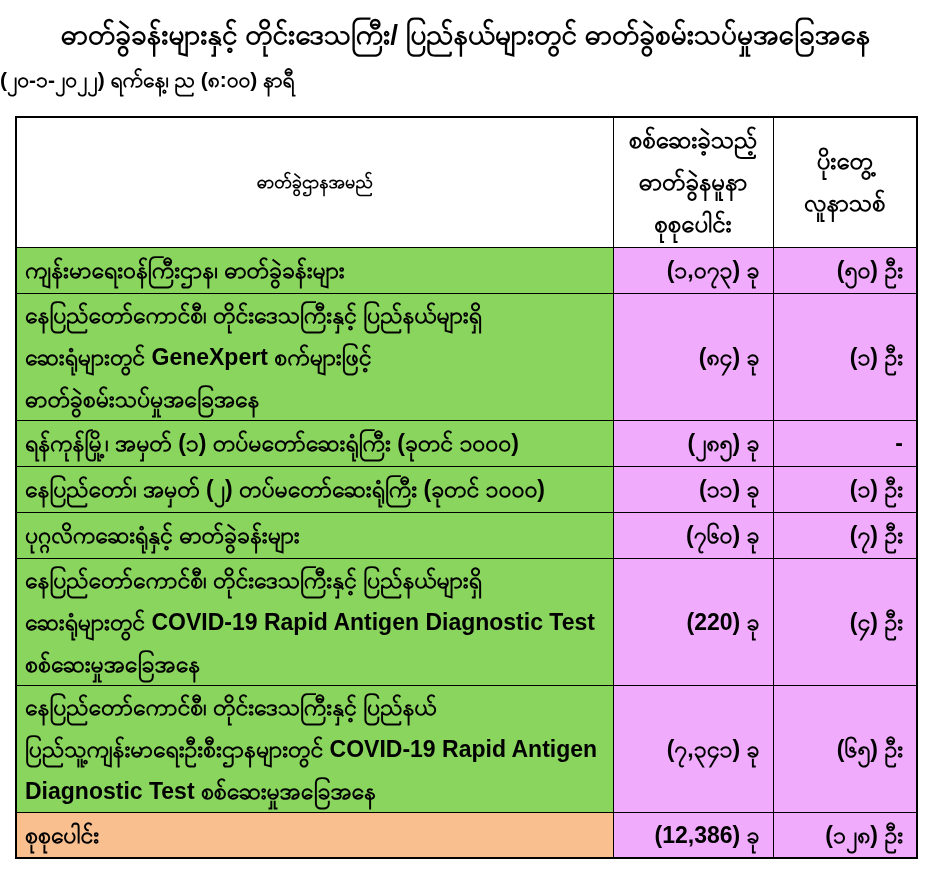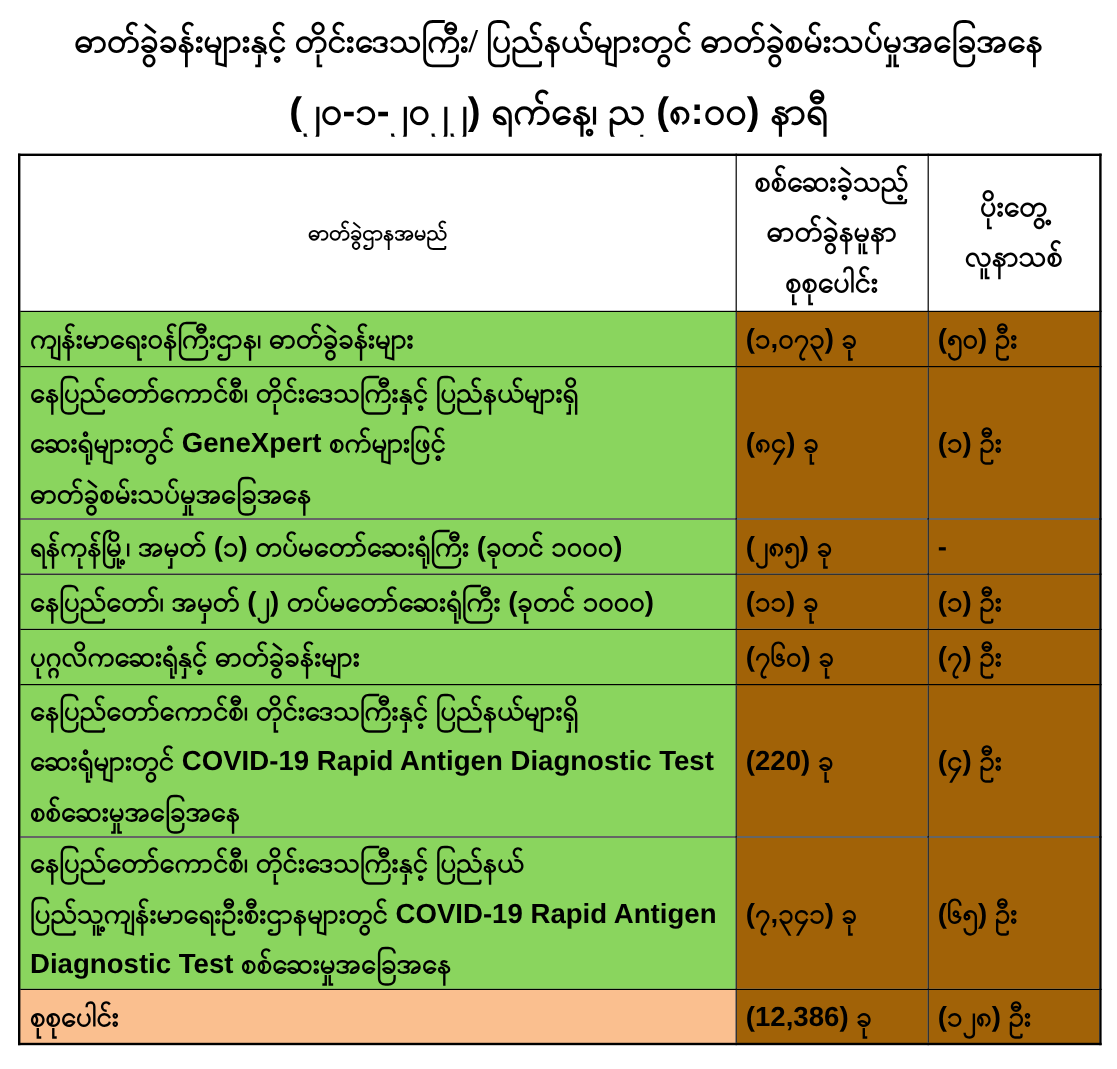--- a/index.html
+++ b/index.html
@@ -20,27 +20,25 @@
     height: 891px;
     box-sizing: border-box;
     padding-top: 12px;
   }
   .title-line1 {
     text-align: center;
     font-size: 28px;
     line-height: 46px;
     white-space: nowrap;
     overflow: hidden;
-    font-family: Liberation Serif, serif;
   }
   .title-line2 {
-    text-align: center;
-    font-size: 32px;
+    text-align: left;
+    font-size: 21px;
     line-height: 44px;
-    margin-top: 12px;
     white-space: nowrap;
     overflow: hidden;
   }
   table.report {
     border-collapse: collapse;
     table-layout: fixed;
     width: 901px;
     margin-left: 15px;
     margin-top: 14px;
     border: 2px solid var(--border, #000);
@@ -67,23 +65,23 @@
     background: #ffffff;
     font-size: 24px;
   }
   th.h-name { font-size: 18px; }
   td.name {
     text-align: left;
   }
   td.name.hl { background: var(--green, #8AD55E); }
   td.name.total { background: var(--orange, #FABF8F); }
   td.val {
-    text-align: left;
+    text-align: right;
     padding-right: 13px;
-    background: #a16207;
+    background: #f0abfc;
   }
 </style>
 </head>
 <body>
 
 <div class="page">
 
   <div class="title-line1">ဓာတ်ခွဲခန်းများနှင့် တိုင်းဒေသကြီး/ ပြည်နယ်များတွင် ဓာတ်ခွဲစမ်းသပ်မှုအခြေအနေ</div>
 
   <div class="title-line2">(၂၀-၁-၂၀၂၂) ရက်နေ့၊ ည (၈:၀၀) နာရီ</div>

